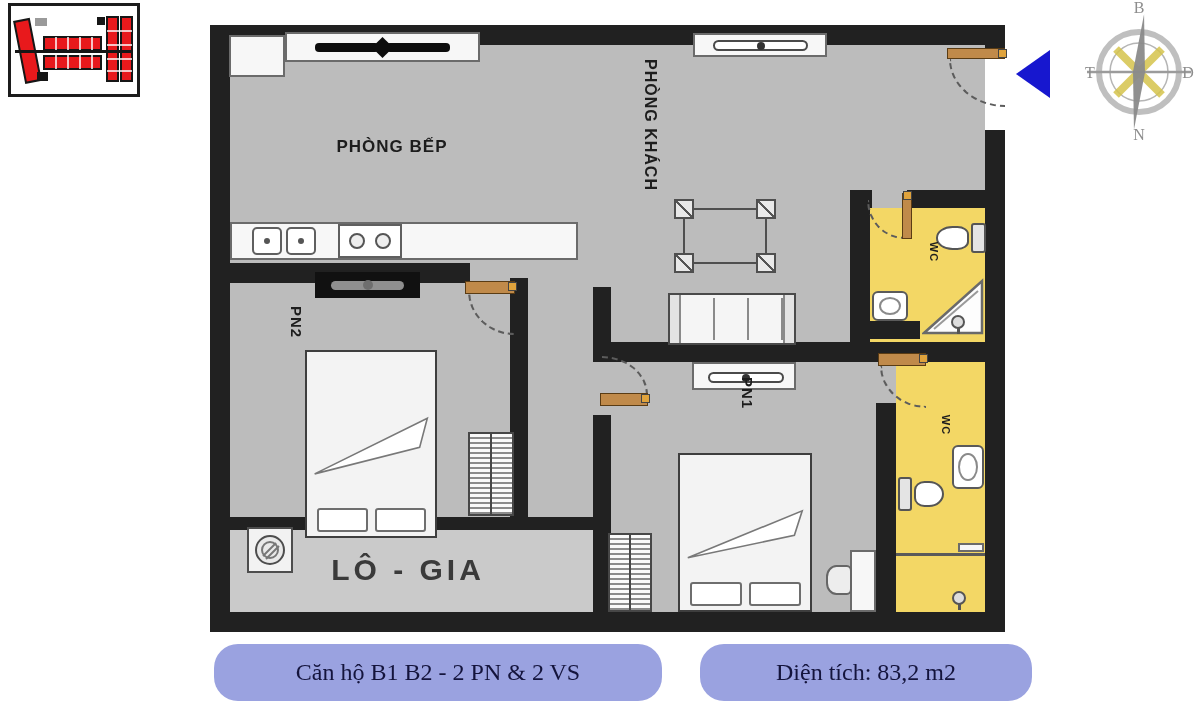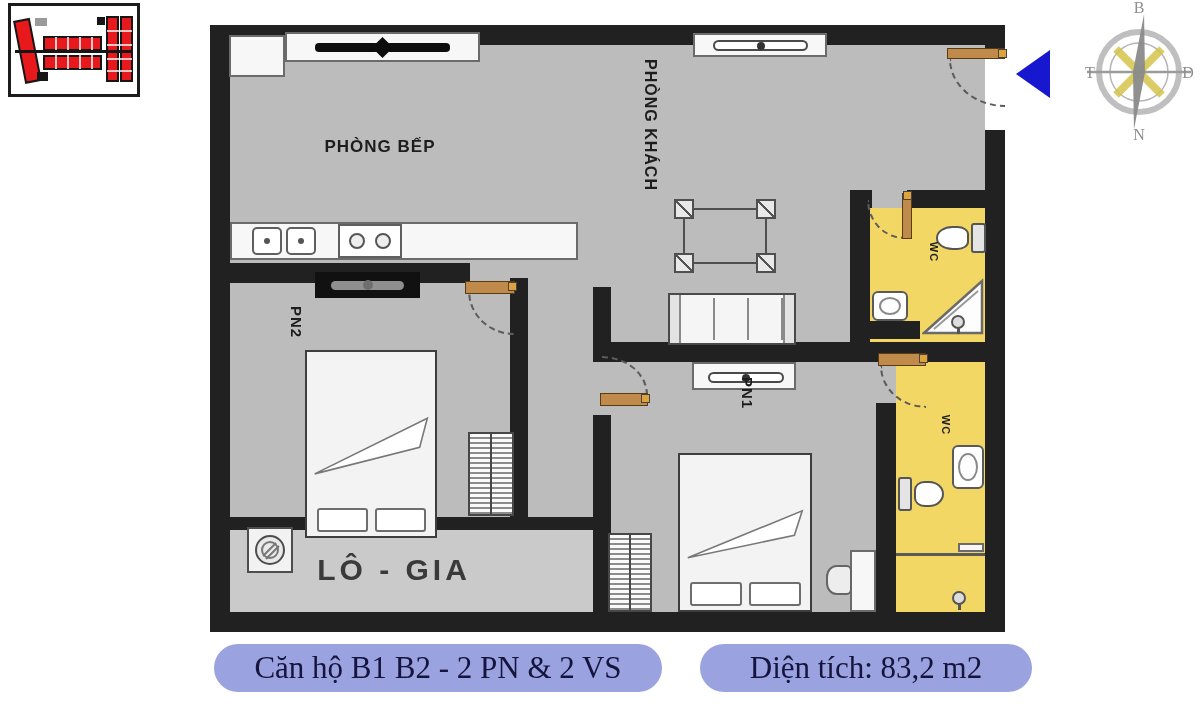--- a/index.html
+++ b/index.html
@@ -57,22 +57,22 @@
   .toilet .bowl{position:absolute;background:#fff;border:2px solid #555;box-sizing:border-box;}
   .sinkbox{position:absolute;background:#fff;border:2px solid #5a5a5a;border-radius:6px;box-sizing:border-box;z-index:5;}
   .sinkbox::after{content:"";position:absolute;left:15%;top:15%;right:15%;bottom:15%;border:2px solid #8a8a8a;border-radius:50%;}
   .drain{position:absolute;width:14px;height:14px;border:2px solid #555;border-radius:50%;background:#ddd;
          box-sizing:border-box;z-index:5;}
   .drain::after{content:"";position:absolute;left:50%;top:100%;width:3px;height:7px;margin-left:-1px;background:#555;}
   .washer{position:absolute;background:#f2f2f2;border:2px solid #4d4d4d;box-sizing:border-box;z-index:5;}
   .kwin-bar{height:9px;background:#0d0d0d;border-radius:4px;flex:1;}
   .kwin-diamond{width:15px;height:15px;background:#0d0d0d;transform:rotate(45deg);margin:0 -4px;flex:0 0 auto;}
   
-  .pill{position:absolute;height:48px;background:#9aa2e0;border-radius:24px;display:flex;align-items:center;
-        justify-content:center;font-family:"Liberation Serif",serif;font-size:31px;color:#14143c;z-index:9;}
+  .pill{position:absolute;height:57px;background:#9aa2e0;border-radius:24px;display:flex;align-items:center;
+        justify-content:center;font-family:"Liberation Serif",serif;font-size:24px;color:#14143c;z-index:9;}
   
   .arrow-left{position:absolute;width:0;height:0;border-top:24px solid transparent;border-bottom:24px solid transparent;
               border-right:34px solid #1717cf;z-index:9;}
   .keyplan{position:absolute;background:#fff;border:3px solid #1c1c1c;box-sizing:border-box;z-index:9;}
   .shower{position:absolute;z-index:5;}
 </style>
 </head>
 <body>
 
 <div id="canvas">
@@ -161,21 +161,21 @@
 
     <div class="box-w" style="left:20px;top:197px;width:348px;height:38px"></div>
     <div class="basin2" style="left:42px;top:202px;width:64px;height:28px">
       <div></div>
         <div></div>
     </div>
     <div class="stove" style="left:128px;top:199px;width:64px;height:34px">
       <i></i>
         <i></i>
     </div>
-    <div class="room-label" style="left:170px;top:122px;font-size:17px">PHÒNG BẾP</div>
+    <div class="room-label" style="left:182px;top:122px;font-size:17px">PHÒNG BẾP</div>
 
     <div class="room-label rot" style="left:440px;top:100px;font-size:16px">PHÒNG KHÁCH</div>
     <div class="tbl" style="left:473px;top:183px;width:84px;height:56px"></div>
     <div class="chair" style="left:464px;top:174px"></div>
     <div class="chair" style="left:546px;top:174px"></div>
     <div class="chair" style="left:464px;top:228px"></div>
     <div class="chair" style="left:546px;top:228px"></div>
     <div class="sofa" style="left:458px;top:268px;width:128px;height:52px">
       <div class="arm"></div>
       <div class="seat"></div>
@@ -200,21 +200,21 @@
     <div class="dresser" style="left:258px;top:407px;width:46px;height:84px"></div>
 
     <div class="washer" style="left:37px;top:502px;width:46px;height:46px">
       <svg width="42" height="42" viewBox="0 0 42 42">
         <circle cx="21" cy="21" r="14" fill="#e9e9e9" stroke="#4d4d4d" stroke-width="2"></circle>
         <circle cx="21" cy="21" r="8" fill="none" stroke="#777" stroke-width="2"></circle>
         <line x1="14" y1="27" x2="27" y2="14" stroke="#777" stroke-width="2"></line>
         <line x1="17" y1="30" x2="30" y2="17" stroke="#777" stroke-width="2"></line>
       </svg>
     </div>
-    <div class="room-label loggia-label" style="left:184px;top:545px">LÔ - GIA</div>
+    <div class="room-label loggia-label" style="left:198px;top:545px">LÔ - GIA</div>
 
     <div class="leaf" style="left:390px;top:368px;width:48px;height:13px"></div>
     <div class="arc arc-tr" style="left:392px;top:331px;width:44px;height:37px"></div>
 
     <div class="box-w" style="left:482px;top:337px;width:104px;height:28px;z-index:4">
       <div class="capsule" style="left:14px;top:8px;width:76px;height:11px"></div>
     </div>
     <div class="room-label rot" style="left:537px;top:368px;font-size:15px">PN1</div>
     <div class="bed" style="left:468px;top:428px;width:134px;height:159px">
       <svg viewBox="0 0 100 100" preserveAspectRatio="none">

